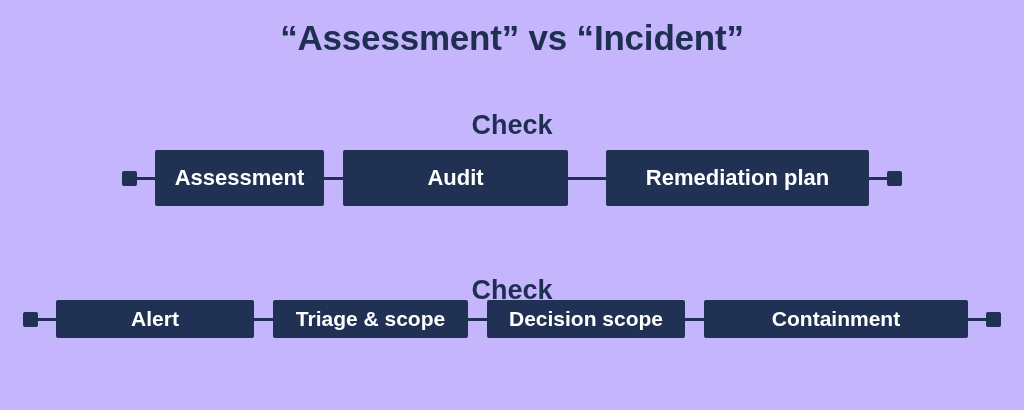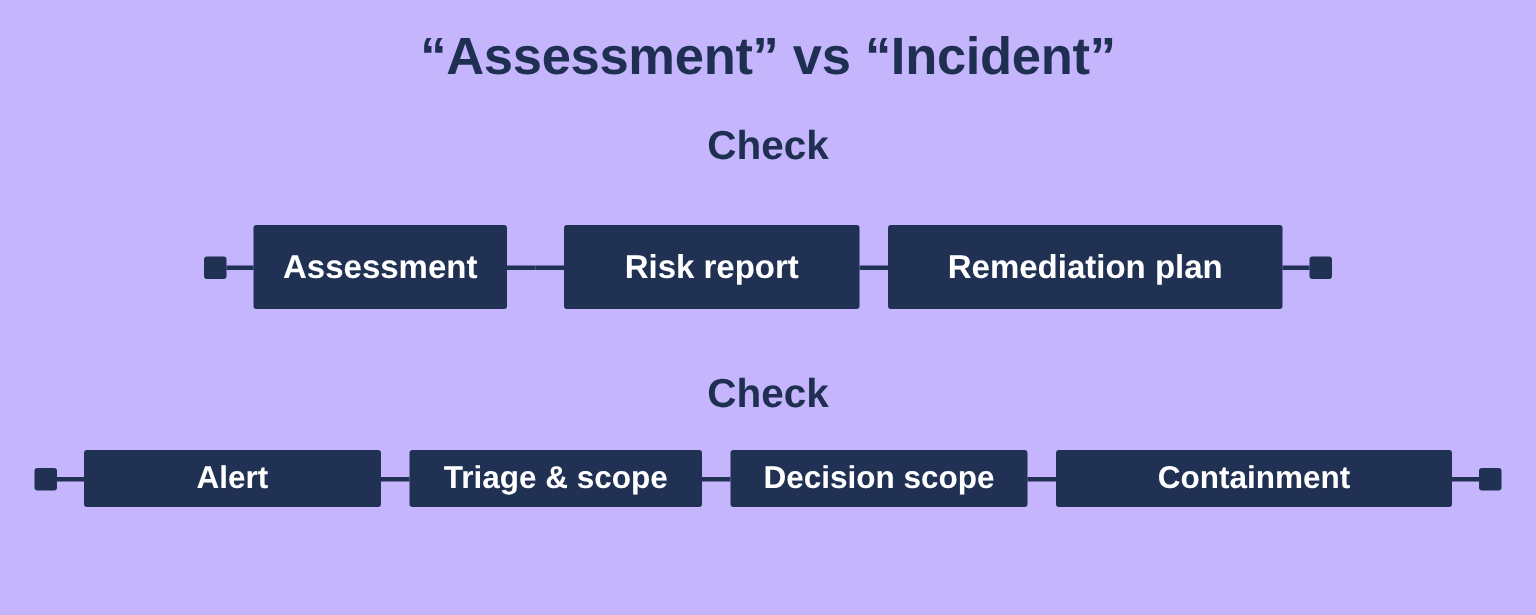--- a/index.html
+++ b/index.html
@@ -40,20 +40,21 @@
   
   .section-heading {
     position: absolute;
     left: 0;
     width: 1024px;
     text-align: center;
     font-size: 27px;
     font-weight: bold;
     color: #1e2f52;
     white-space: nowrap;
+    margin-top: 28px;
   }
   .section-heading.check  { top: 82px; }
   .section-heading.answer { top: 247px; }
 
   
   .flow-row {
     position: absolute;
     left: 0;
     width: 1024px;
     display: flex;
@@ -110,24 +111,24 @@
   <div class="section-heading check">Check</div>
 
   <div class="flow-row row-check">
     <span class="endpoint"></span>
     <span class="connector edge"></span>
 
     <div class="node" style="width:169px">Assessment</div>
 
     <span class="connector mid"></span>
 
+    <div class="node" style="width:225px">Audit</div>
 
     <span class="connector mid"></span>
 
-    <div class="node" style="width:197px">Risk report</div>
 
     <span class="connector mid"></span>
 
     <div class="node" style="width:263px">Remediation plan</div>
 
     <span class="connector edge"></span>
     <span class="endpoint"></span>
   </div>
 
   <div class="section-heading answer">Check</div>

